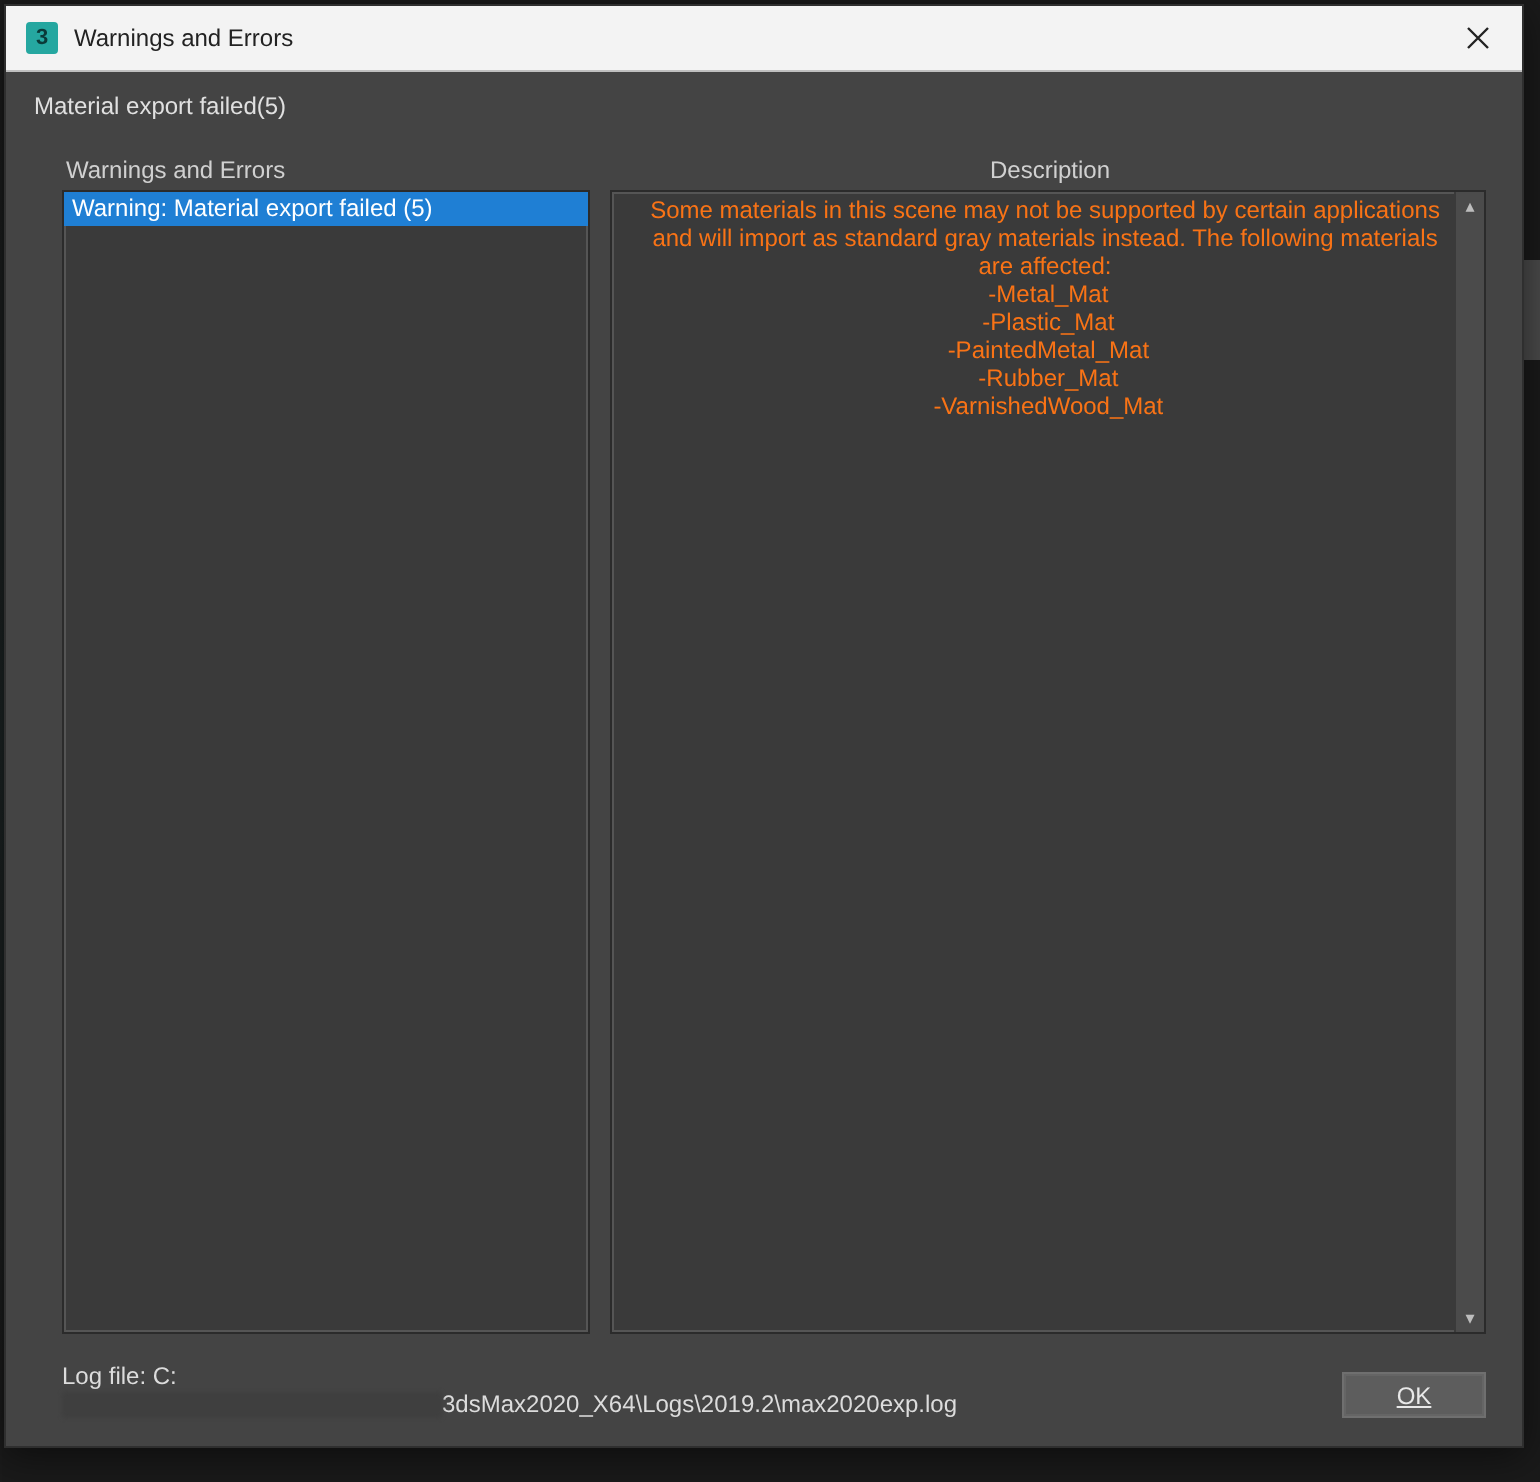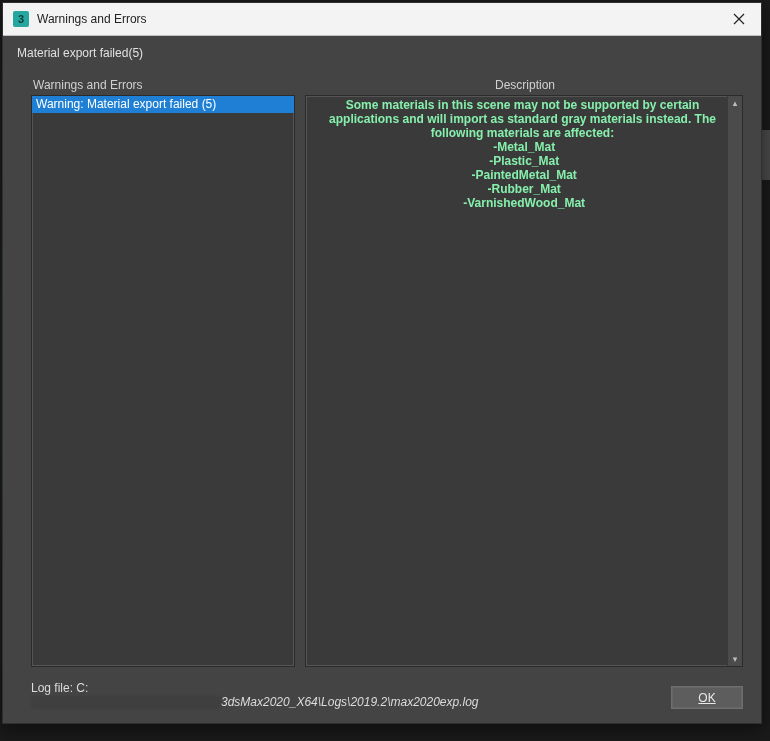--- a/index.html
+++ b/index.html
@@ -122,25 +122,24 @@
     flex: 1;
     display: flex;
     background: #3a3a3a;
     border: 1px solid #2b2b2b;
     box-shadow: inset 0 0 0 1px #555;
     min-height: 0;
   }
   .desc-text {
     flex: 1;
     padding: 2px 4px 4px 16px;
-    color: #86efac;
+    color: #f97316;
     line-height: 14px;
     white-space: pre-wrap;
     overflow: hidden;
-    font-weight: bold;
   }
   .fake-scroll {
     width: 14px;
     background: #4b4b4b;
     display: flex;
     flex-direction: column;
     align-items: center;
     justify-content: space-between;
     border-left: 1px solid #3a3a3a;
   }
@@ -161,21 +160,20 @@
     gap: 26px;
   }
   .log-block {
     flex: 1;
     color: #dcdcdc;
   }
   .log-line2 {
     display: flex;
     align-items: center;
     gap: 0;
-    font-style: italic;
   }
   .redact {
     display: inline-block;
     width: 190px;
     height: 13px;
     background: #3f3f3f;
     border-radius: 2px;
     filter: blur(1px);
     margin-right: 0;
   }

